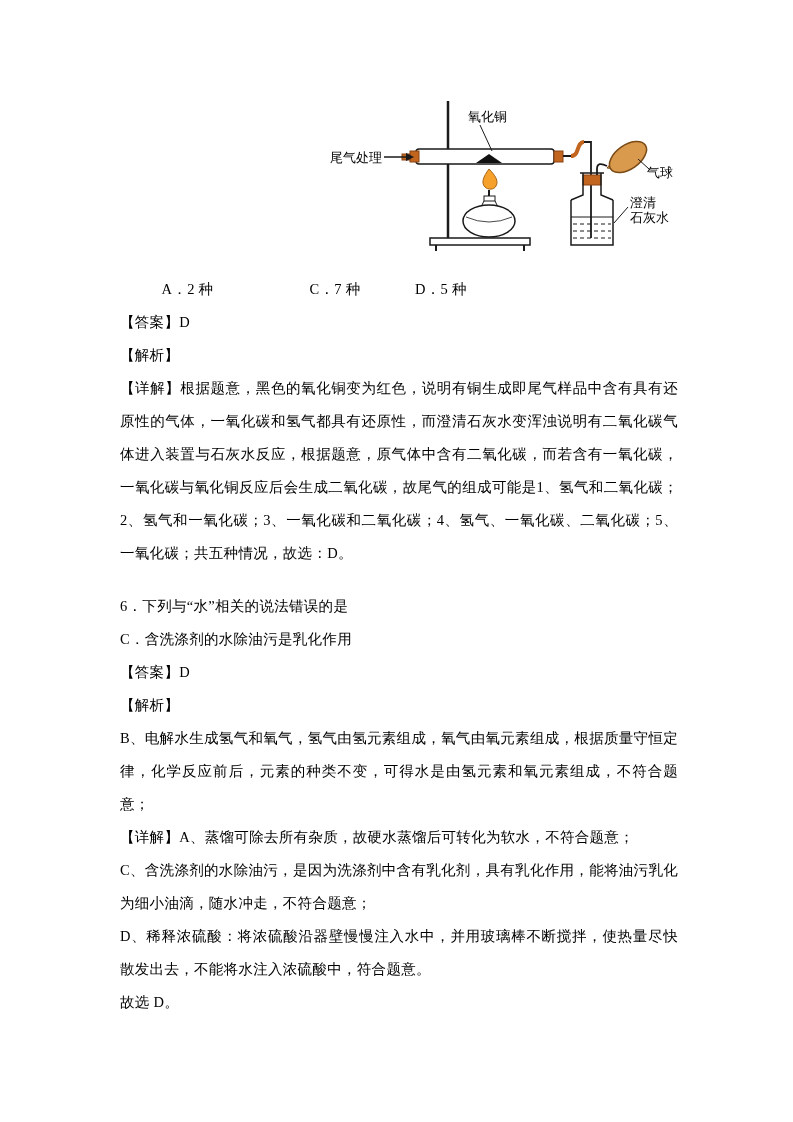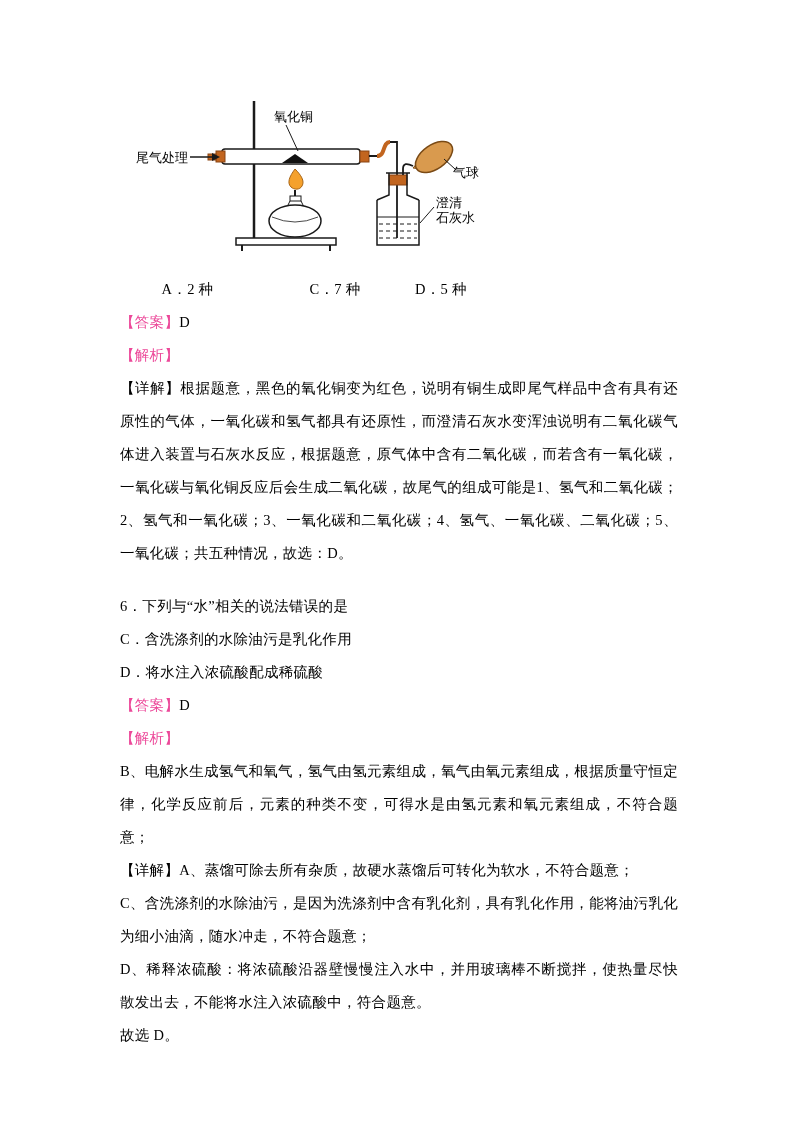--- a/index.html
+++ b/index.html
@@ -6,32 +6,32 @@
   .page {
     position:relative;
     width:793px; height:1122px;
     background:#ffffff;
     box-sizing:border-box;
     padding:95px 115px 0 120px;
     font-family:"Liberation Serif","DejaVu Serif",serif;
     color:#000;
     overflow:hidden;
   }
-  .figure-wrap { margin:0 0 12px 16px; }
+  .figure-wrap { margin:0 0 12px 0;text-align:right; }
   .line, .para {
     font-size:14.5px;
     line-height:33px;
     letter-spacing:0.3px;
   }
   .para { text-align:justify; }
   .options-row { display:flex;text-align:center; }
   .options-row .opt-a { width:135px; }
   .options-row .opt-b { width:195px; }
   .options-row .opt-c { width:160px; }
-  .blue { color:#ec4899; }
+  .blue { color:#000000; }
   .q6-block { margin-top:20px; }
   svg text { font-family:"Liberation Serif","DejaVu Serif",serif; }
 </style>
 </head>
 <body>
 
 <div class="page">
 
   <div class="figure-wrap">
     <svg width="348" height="162" viewBox="0 0 348 162">
@@ -109,21 +109,20 @@
 
   <div class="line">
     <span class="blue">【解析】</span>
   </div>
 
   <div class="para">【详解】根据题意，黑色的氧化铜变为红色，说明有铜生成即尾气样品中含有具有还原性的气体，一氧化碳和氢气都具有还原性，而澄清石灰水变浑浊说明有二氧化碳气体进入装置与石灰水反应，根据题意，原气体中含有二氧化碳，而若含有一氧化碳，一氧化碳与氧化铜反应后会生成二氧化碳，故尾气的组成可能是1、氢气和二氧化碳；2、氢气和一氧化碳；3、一氧化碳和二氧化碳；4、氢气、一氧化碳、二氧化碳；5、一氧化碳；共五种情况，故选：D。</div>
 
   <div class="q6-block">
     <div class="line">6．下列与“水”相关的说法错误的是</div>
     <div class="line">C．含洗涤剂的水除油污是乳化作用</div>
-    <div class="line">D．将水注入浓硫酸配成稀硫酸</div>
 
     <div class="line">
       <span class="blue">【答案】</span><span>D</span>
     </div>
 
     <div class="line">
       <span class="blue">【解析】</span>
     </div>
 
     <div class="para">B、电解水生成氢气和氧气，氢气由氢元素组成，氧气由氧元素组成，根据质量守恒定律，化学反应前后，元素的种类不变，可得水是由氢元素和氧元素组成，不符合题意；</div>

